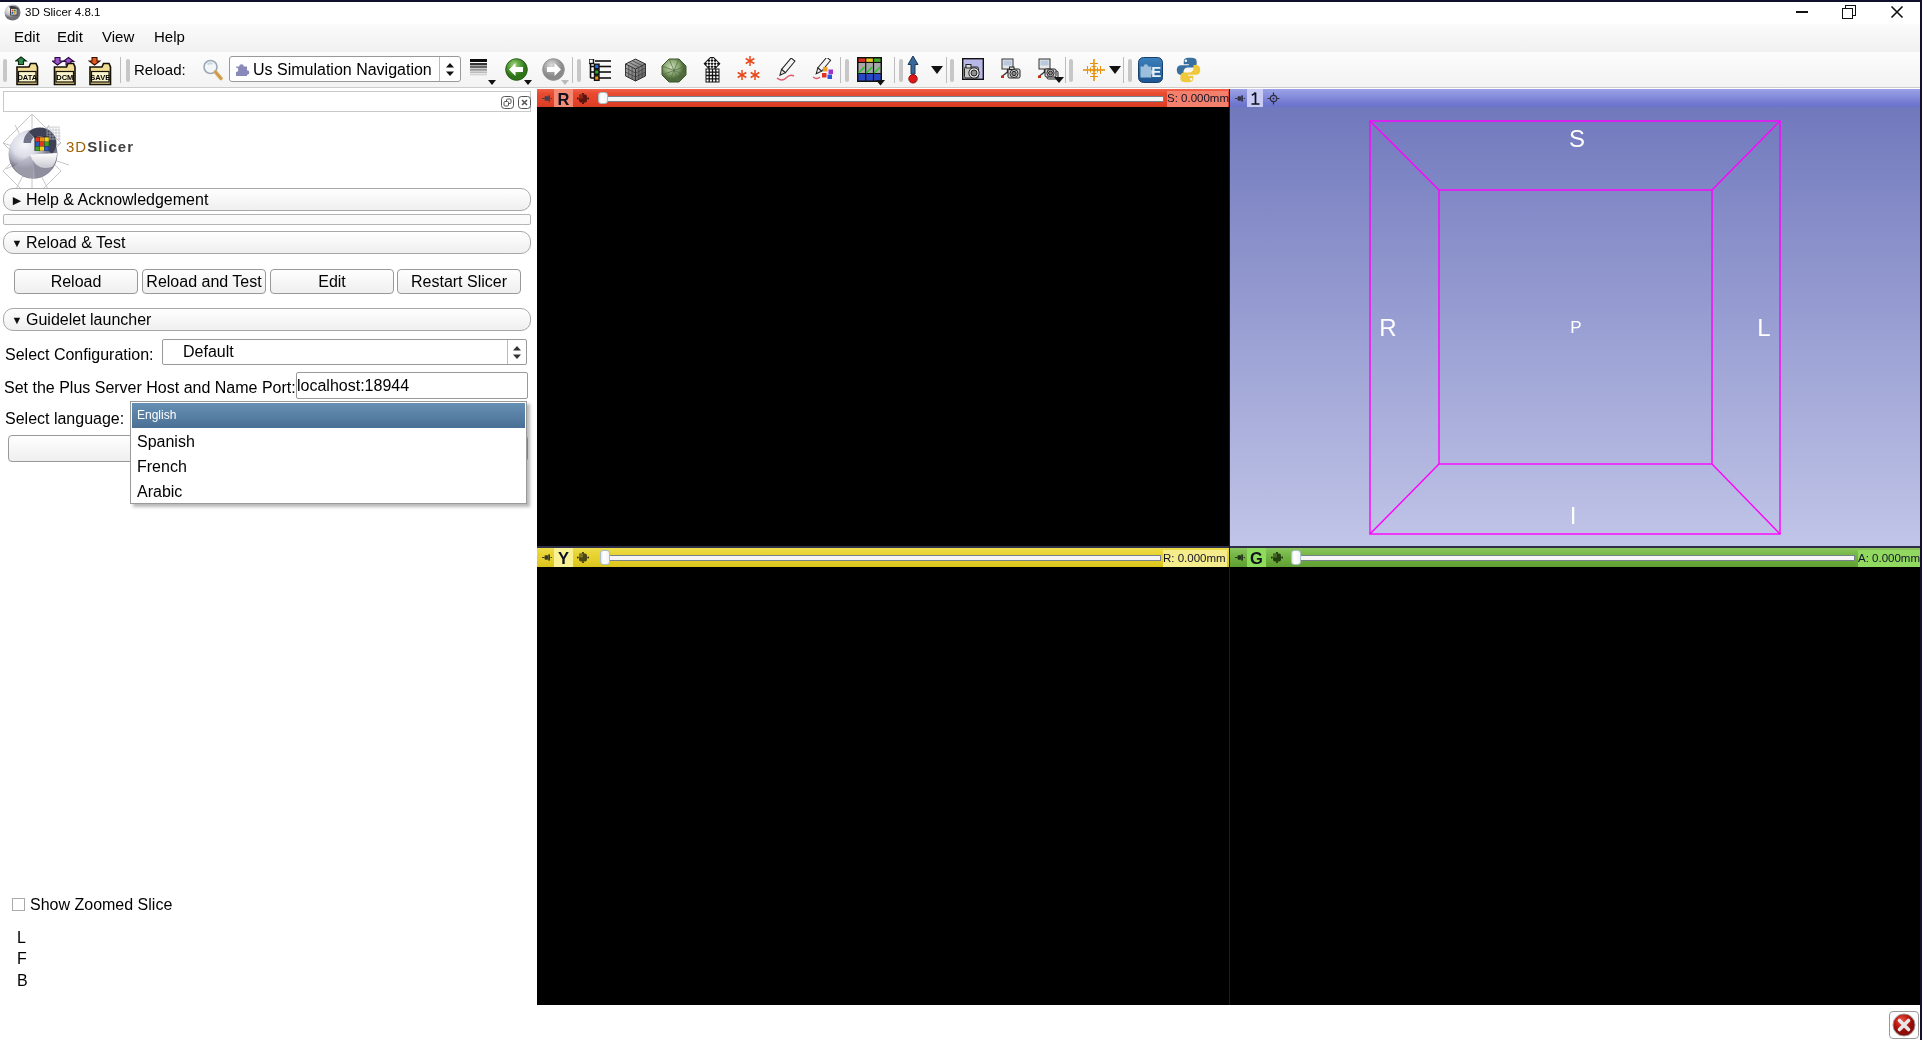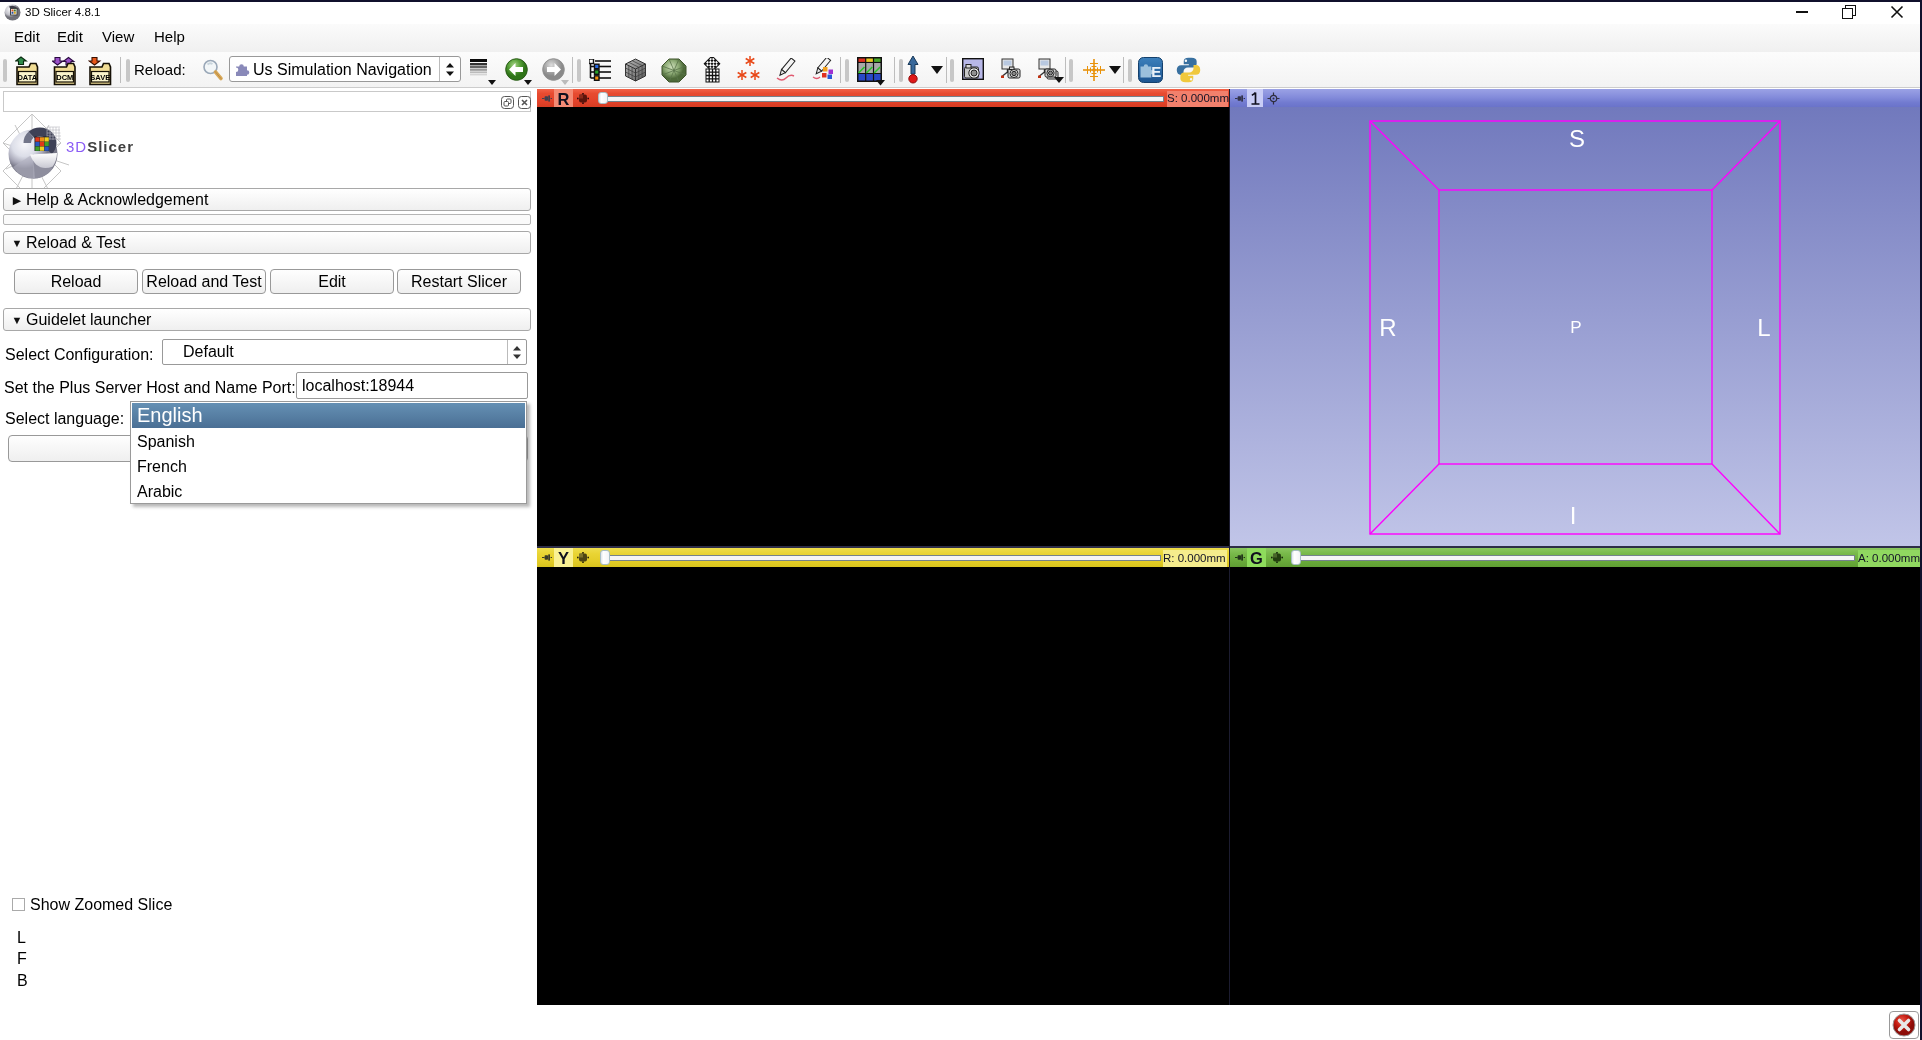--- a/index.html
+++ b/index.html
@@ -8,21 +8,21 @@
 .menubar{left:0;top:24px;width:1922px;height:28px;background:linear-gradient(#fbfbfb,#f0f0f0)}
 .menuitem{top:28px;font-size:15px;color:#000}
 .toolbar{left:0;top:52px;width:1922px;height:36px;background:linear-gradient(#fcfcfc,#f3f3f3);border-bottom:1px solid #cccccc}
 .sep{position:absolute;top:57px;width:1px;height:26px;background:#bdbdbd}
 .grip{position:absolute;top:59px;width:4px;height:23px;background:#c7c7c7;border-radius:2px}
 .tbtext{position:absolute;top:61px;font-size:15px;color:#000}
 .dd{position:absolute;width:0;height:0;border-left:5px solid transparent;border-right:5px solid transparent;border-top:6px solid #111}
 
 .panel{left:0;top:88px;width:537px;height:917px;background:#fff}
 .phead{left:3px;top:3px;width:528px;height:21px;background:#fff;border:1px solid #c9c9c9}
-.secbar{left:3px;width:528px;height:23px;background:linear-gradient(#ffffff,#efefef);border:1px solid #a8a8a8;border-radius:3px;font-size:16px;color:#000;line-height:21px}
+.secbar{left:3px;width:528px;height:23px;background:linear-gradient(#ffffff,#efefef);border:1px solid #a8a8a8;border-radius:10px;font-size:16px;color:#000;line-height:21px}
 .secarrow{display:inline-block;width:22px;padding-left:4px;text-align:center;font-size:11px;color:#111;vertical-align:1px}
 .btn{position:absolute;height:25px;background:linear-gradient(#fefefe,#efefef);border:1px solid #999;border-radius:4px;font-size:16px;color:#000;text-align:center;line-height:23px}
 .lbl{position:absolute;font-size:16px;color:#000}
 .combo{position:absolute;background:#fff;border:1px solid #999;border-radius:2px;font-size:16px}
 .inputbox{position:absolute;background:#fff;border:1px solid #999;border-radius:2px;font-size:16px}
 
 .vblack{background:#000}
 .vlabel{position:absolute;top:2px;height:16px;text-align:center;font-size:16.5px;font-weight:bold;color:#10101e;line-height:16px}
 .groove{position:absolute;background:#f5f5f5;border:1px solid #75828c}
 .shandle{position:absolute;width:10px;background:linear-gradient(90deg,#dfe5e8,#ffffff 30%,#f2f4f5);border:1px solid #a8bfc6;border-radius:3px}
@@ -415,43 +415,43 @@
         <rect x="39.9" y="27.3" width="4.3" height="4.3" fill="#f09018"></rect>
         <rect x="44.5" y="27.3" width="4.3" height="4.3" fill="#f0d020"></rect>
       <rect x="35.3" y="31.9" width="4.3" height="4.3" fill="#2858c0"></rect>
         <rect x="39.9" y="31.9" width="4.3" height="4.3" fill="#e03818"></rect>
         <rect x="44.5" y="31.9" width="4.3" height="4.3" fill="#40a028"></rect>
       <rect x="35.3" y="36.5" width="4.3" height="4.3" fill="#40a028"></rect>
         <rect x="39.9" y="36.5" width="4.3" height="4.3" fill="#f0d020"></rect>
         <rect x="44.5" y="36.5" width="4.3" height="4.3" fill="#2858c0"></rect>
     </g>
   </svg>
-  <div class="abs" style="left:66px;top:50px;font-size:15px;letter-spacing:1px"><span style="color:#8b5cf6">3D</span><span style="color:#3f3f3f;font-weight:bold">Slicer</span></div>
+  <div class="abs" style="left:66px;top:50px;font-size:15px;letter-spacing:1px"><span style="color:#a16207">3D</span><span style="color:#3f3f3f;font-weight:bold">Slicer</span></div>
   <div class="abs secbar" style="top:100px"><span class="secarrow">▶</span>Help &amp; Acknowledgement</div>
   <div class="abs" style="left:3px;top:126px;width:528px;height:11px;border:1px solid #b5b5b5;border-radius:2px;background:#fafafa"></div>
   <div class="abs secbar" style="top:143px"><span class="secarrow">▼</span>Reload &amp; Test</div>
   <div class="btn" style="left:14px;top:181px;width:124px">Reload</div>
   <div class="btn" style="left:142px;top:181px;width:124px">Reload and Test</div>
   <div class="btn" style="left:270px;top:181px;width:124px">Edit</div>
   <div class="btn" style="left:397px;top:181px;width:124px">Restart Slicer</div>
   <div class="abs secbar" style="top:220px"><span class="secarrow">▼</span>Guidelet launcher</div>
   <div class="lbl" style="left:5px;top:258px">Select Configuration:</div>
   <div class="combo" style="left:162px;top:251px;width:365px;height:26px;line-height:24px;padding-left:20px">Default</div>
   <div class="abs" style="left:507px;top:252px;width:1px;height:24px;background:#bbb"></div>
   <svg class="abs" style="left:512px;top:258px" width="10" height="13">
       <path d="M5 0 L9 4.5 H1 Z" fill="#333"></path>
       <path d="M5 13 L1 8.5 H9 Z" fill="#333"></path>
     </svg>
   <div class="lbl" style="left:4px;top:291px">Set the Plus Server Host and Name Port:</div>
-  <div class="inputbox" style="left:296px;top:284px;width:232px;height:27px;line-height:25px;padding-left:5px">localhost:18944</div>
+  <div class="inputbox" style="left:296px;top:284px;width:232px;height:27px;line-height:25px;">localhost:18944</div>
   <div class="lbl" style="left:5px;top:322px">Select language:</div>
   <div class="btn" style="left:8px;top:347px;width:520px;height:27px"></div>
 
   <div class="abs" style="left:130px;top:313px;width:397px;height:103px;background:#fff;border:1px solid #9a9a9a;box-shadow:3px 3px 3px rgba(100,100,100,.45)">
-    <div class="abs" style="left:1px;top:1px;width:393px;height:25px;background:linear-gradient(#6590b4,#4a6f94);color:#fff;font-size:20px;line-height:25px;padding-left:5px">English</div>
+    <div class="abs" style="left:1px;top:1px;width:393px;height:25px;background:linear-gradient(#6590b4,#4a6f94);color:#fff;font-size:12px;line-height:25px;padding-left:5px">English</div>
     <div class="abs lbl" style="left:6px;top:31px">Spanish</div>
     <div class="abs lbl" style="left:6px;top:56px">French</div>
     <div class="abs lbl" style="left:6px;top:81px">Arabic</div>
   </div>
 
   <div class="abs" style="left:12px;top:810px;width:13px;height:13px;border:1px solid #aaa;background:#fff"></div>
   <div class="lbl" style="left:30px;top:808px">Show Zoomed Slice</div>
   <div class="lbl" style="left:17px;top:841px">L</div>
   <div class="lbl" style="left:17px;top:862px">F</div>
   <div class="lbl" style="left:17px;top:884px">B</div>

